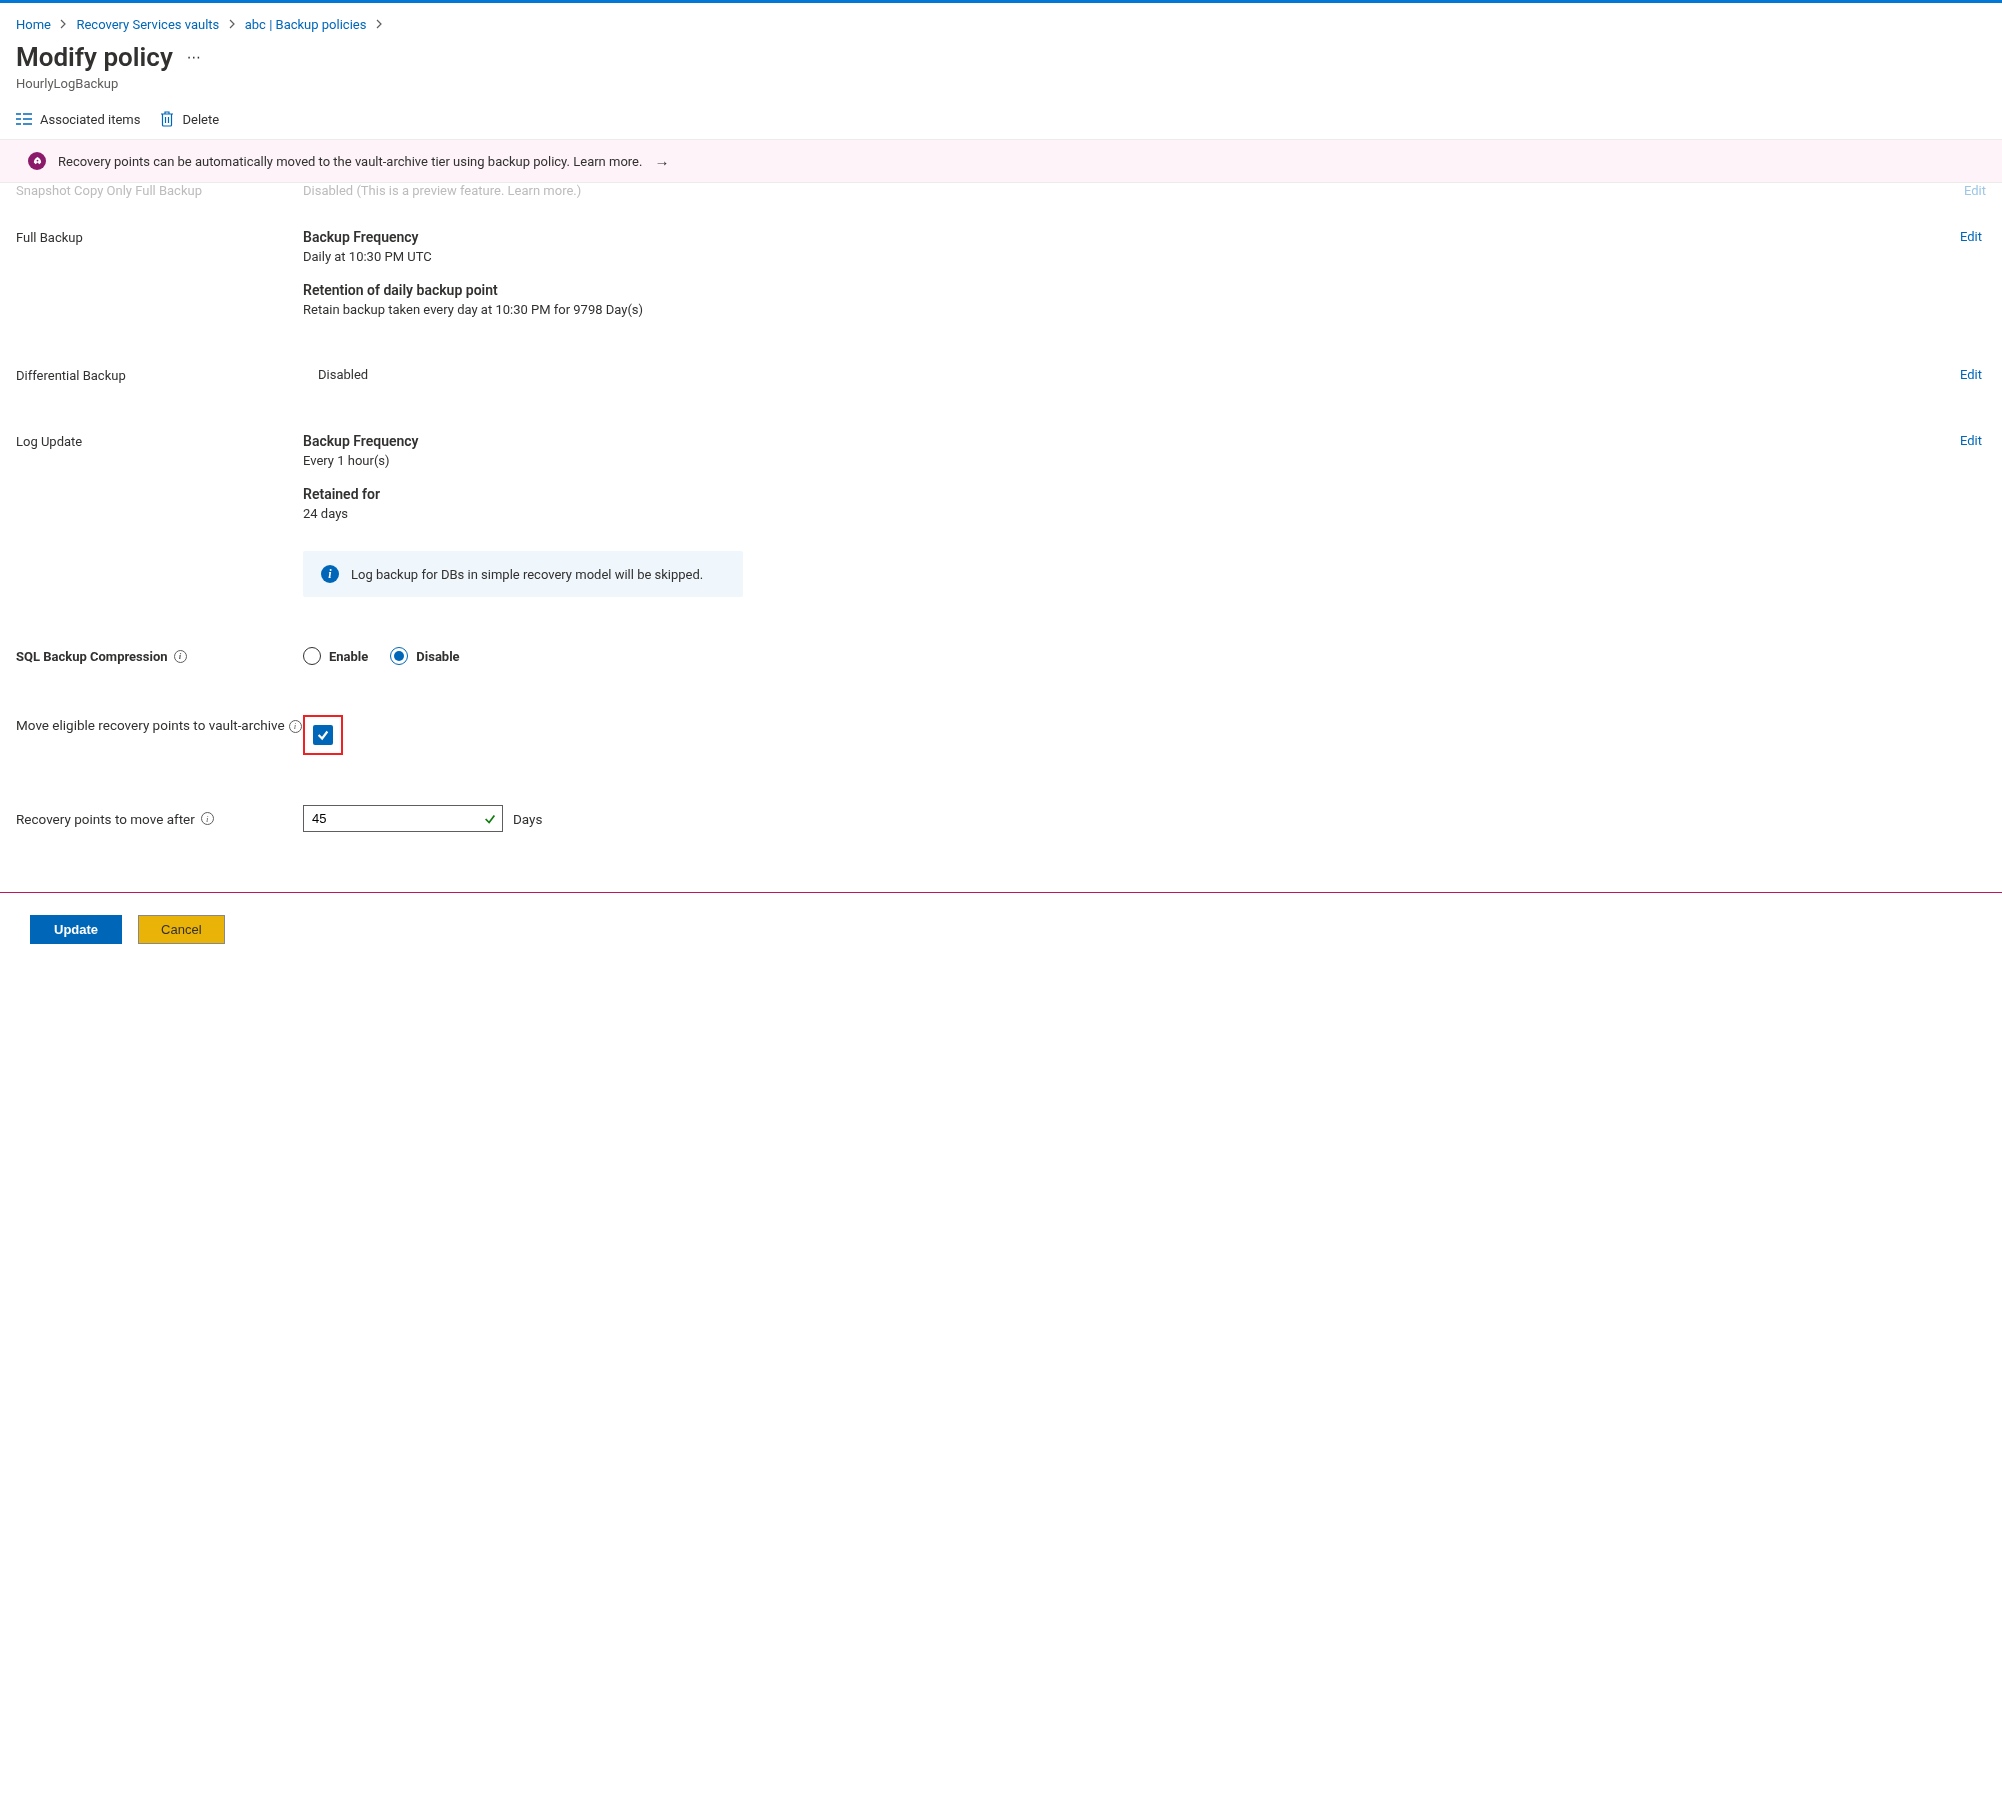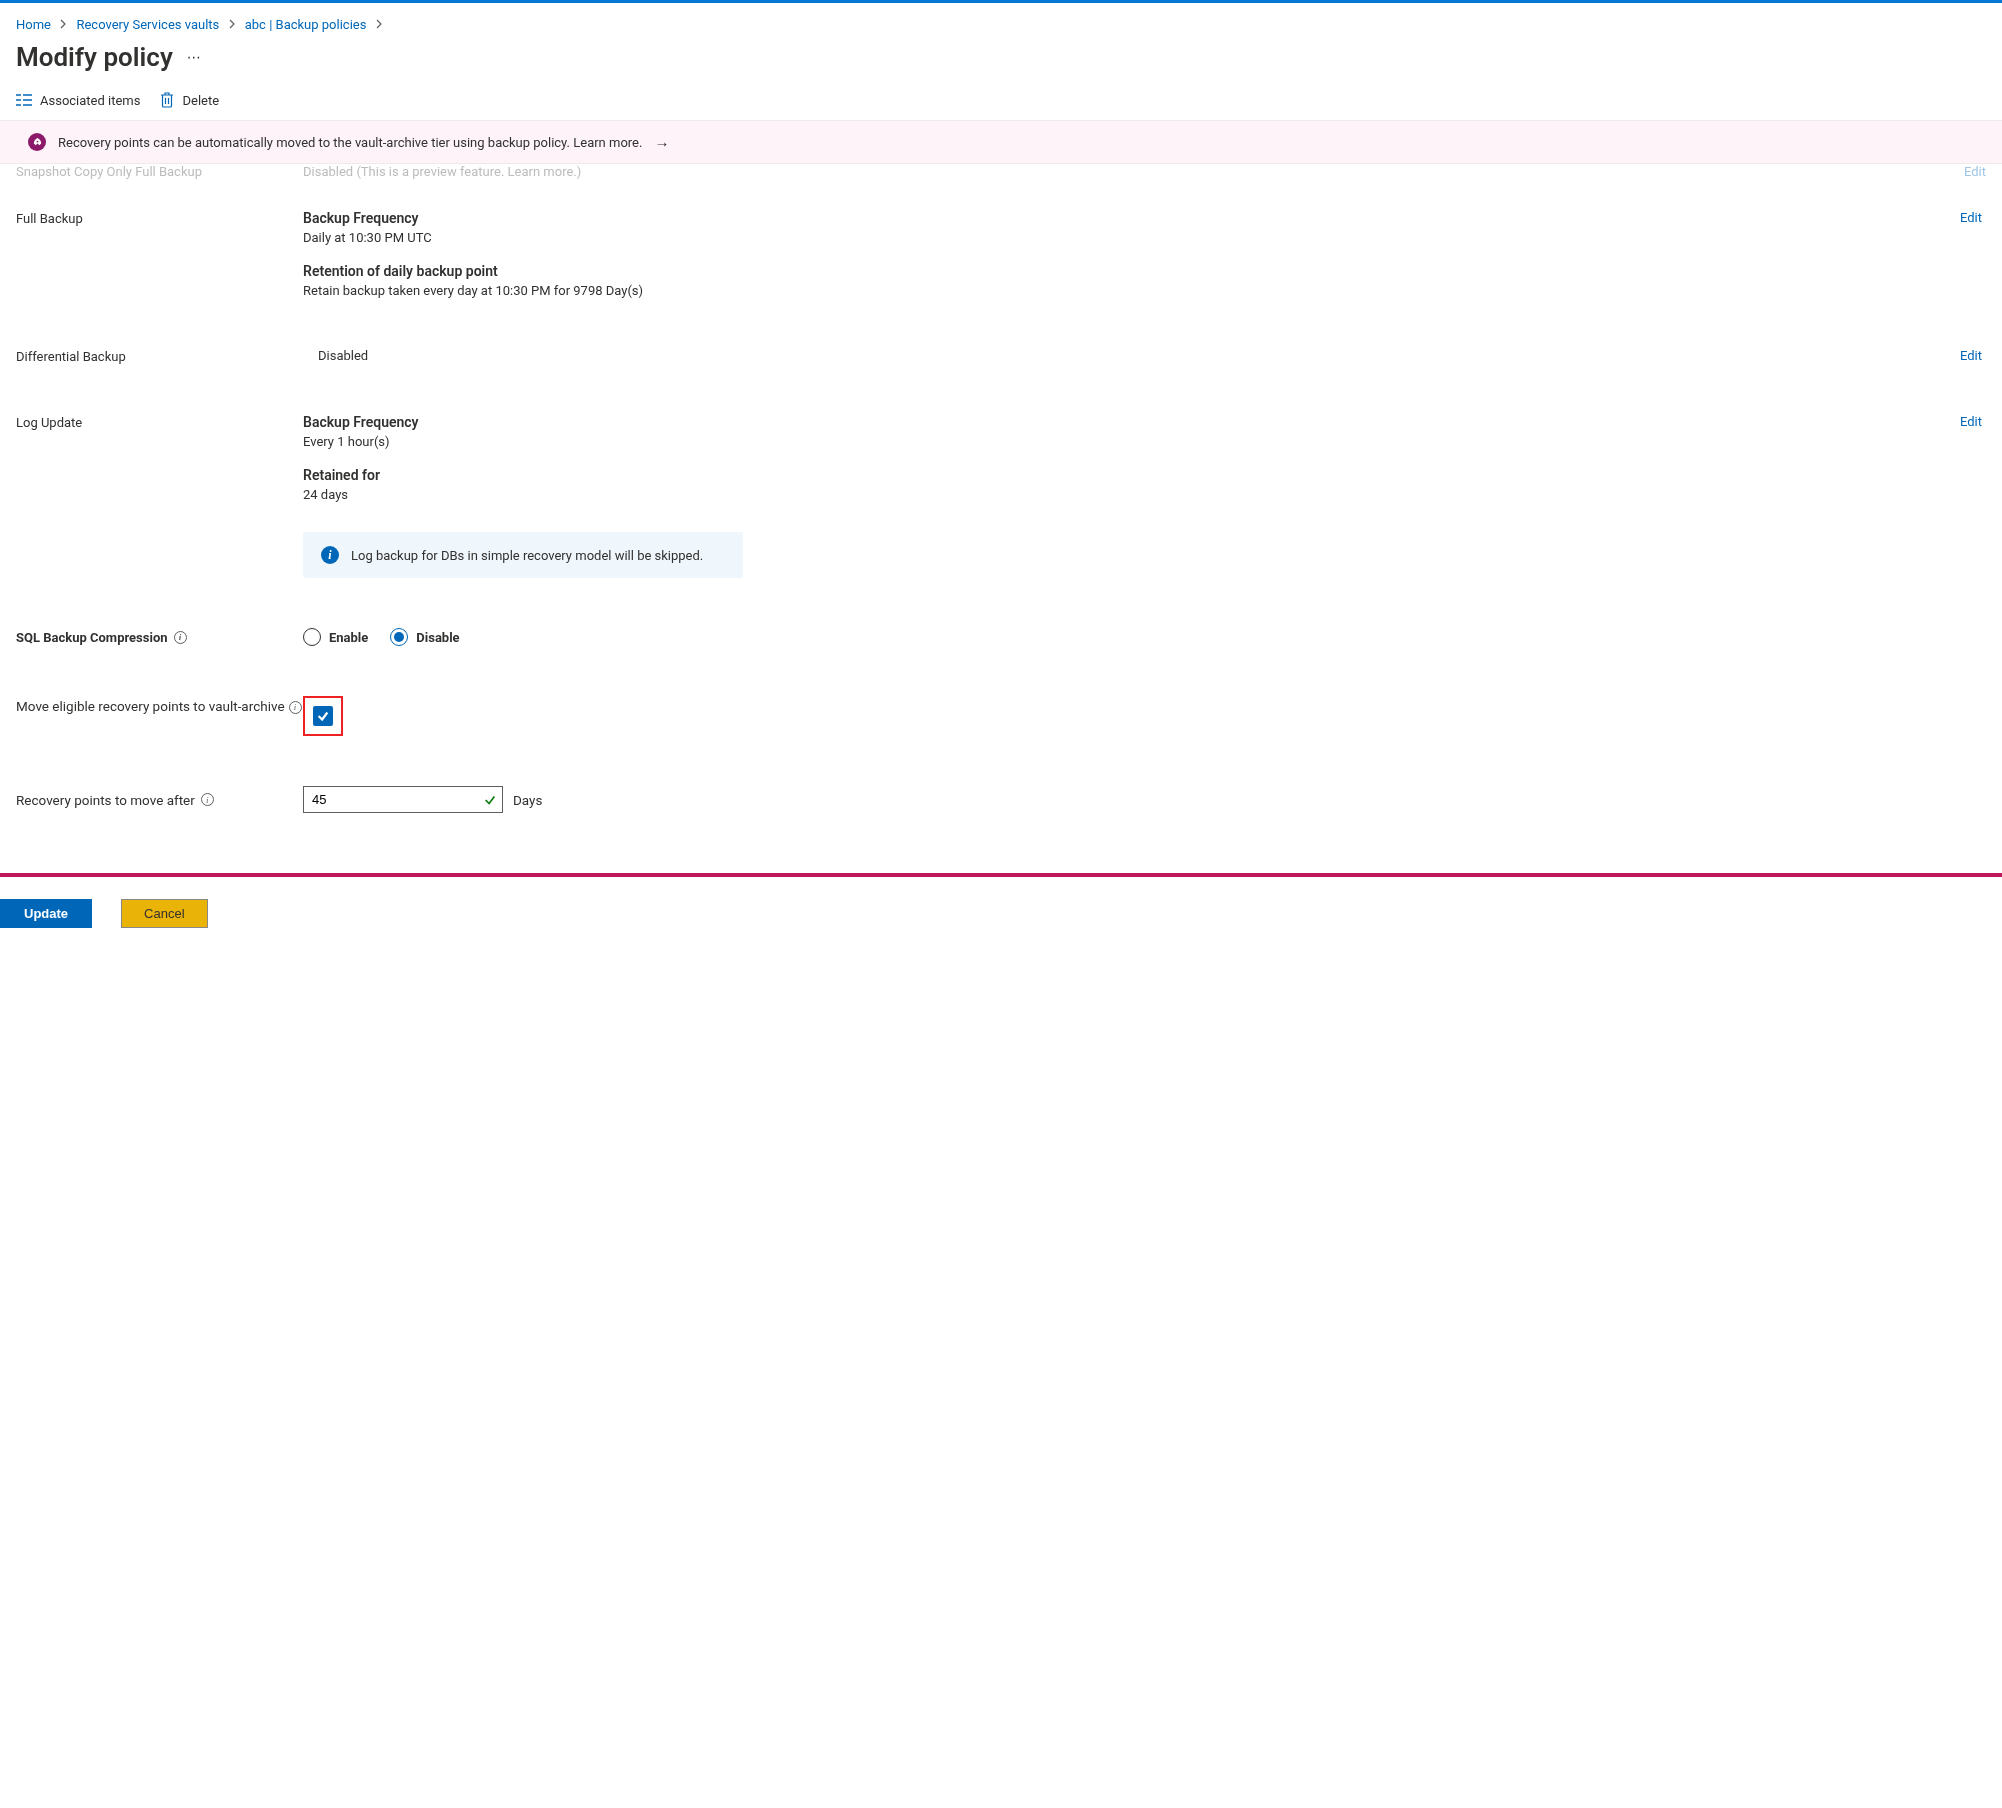--- a/index.html
+++ b/index.html
@@ -69,22 +69,22 @@
   .chk-outline{ border:2px solid #e22; padding:8px; display:inline-block;}
   .chk{ width:20px;height:20px;background:#0067b8;border-radius:2px;display:inline-flex;align-items:center;justify-content:center;}
   .chk svg{ width:14px;height:14px; stroke:#fff;stroke-width:2.5;fill:none;}
   .input-row{ display:flex; align-items:center; padding-top:50px;}
   .input-row .lbl{ width:287px; font-size:13.5px; color:#323130; display:flex; align-items:center; gap:6px;}
   .txt-wrap{ position:relative; display:inline-block;border-radius:11px;}
   .txt{ width:200px; padding:5px 28px 5px 8px; border:1px solid #605e5c; font-size:13px;}
   .txt-check{ position:absolute; right:6px; top:50%; transform:translateY(-50%); color:#107c10; font-size:15px;}
   .days{ margin-left:10px; font-size:13.5px;}
   .footer{
-    border-top:4px solid #be185d; margin:30px -16px 0; padding:22px 0;
-    display:flex; gap:29px;
+    border-top:1px solid #be185d; margin:30px -16px 0; padding:22px 30px;
+    display:flex; gap:16px;
   }
   .btn-primary{
     background:#0067b8;color:#fff;border:none;padding:7px 24px;font-size:13px;font-weight:600;cursor:pointer;
   }
   .btn-secondary{
     background:#eab308;color:#323130;border:1px solid #8a8886;padding:6px 22px;font-size:13px;cursor:pointer;
   }
   svg{display:block;}
 </style>
 </head>
@@ -112,20 +112,21 @@
       <svg width="7" height="10" viewBox="0 0 7 10">
           <path d="M1 1 L5 5 L1 9" stroke="#605e5c" stroke-width="1.2" fill="none"></path>
         </svg>
     </span>
   </div>
 
   <div class="title-row">
     <h1>Modify policy</h1>
     <span class="more-btn">⋯</span>
   </div>
+  <div class="subtitle">HourlyLogBackup</div>
 
   <div class="toolbar">
     <div class="toolbar-item">
       <span class="icon">
         <svg width="16" height="14" viewBox="0 0 16 14">
           <line x1="0" y1="2" x2="5" y2="2" stroke="#0067b8" stroke-width="1.5"></line>
           <line x1="7" y1="2" x2="16" y2="2" stroke="#0067b8" stroke-width="1.5"></line>
           <line x1="0" y1="7" x2="5" y2="7" stroke="#0067b8" stroke-width="1.5"></line>
           <line x1="7" y1="7" x2="16" y2="7" stroke="#0067b8" stroke-width="1.5"></line>
           <line x1="0" y1="12" x2="5" y2="12" stroke="#0067b8" stroke-width="1.5"></line>

